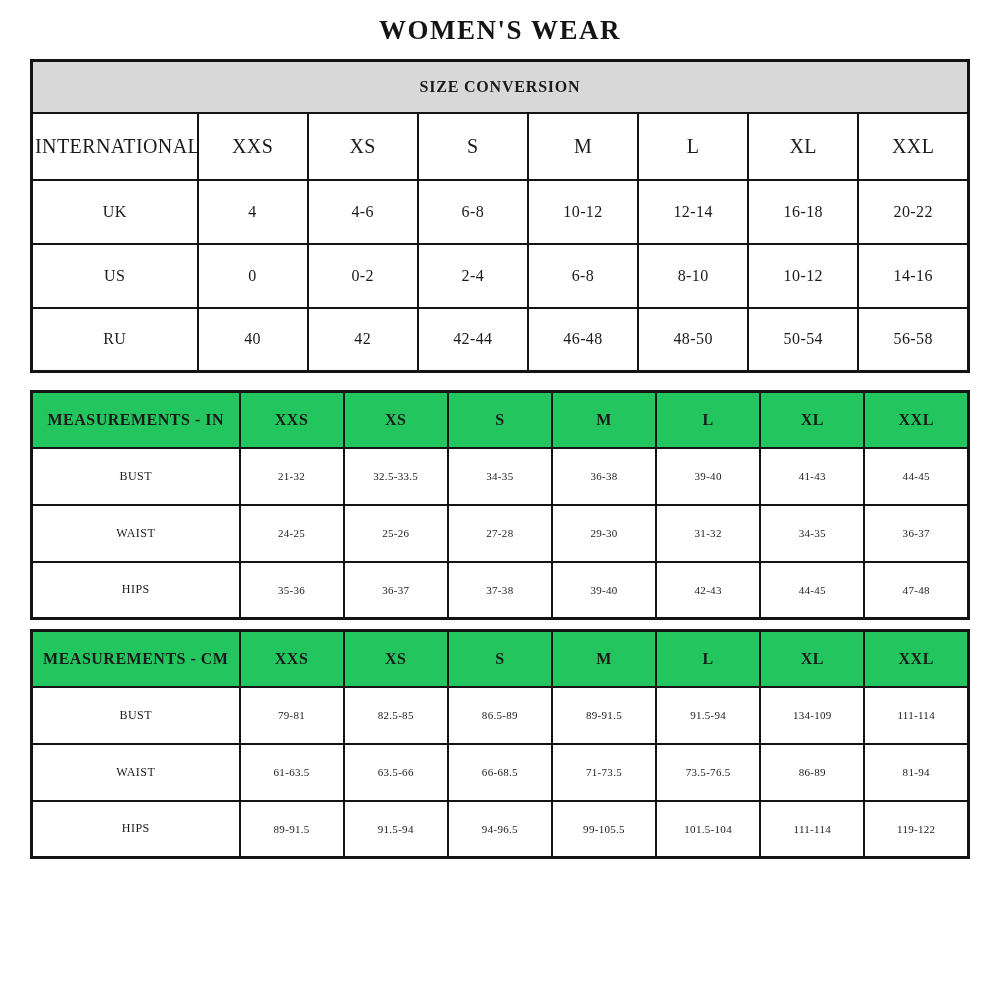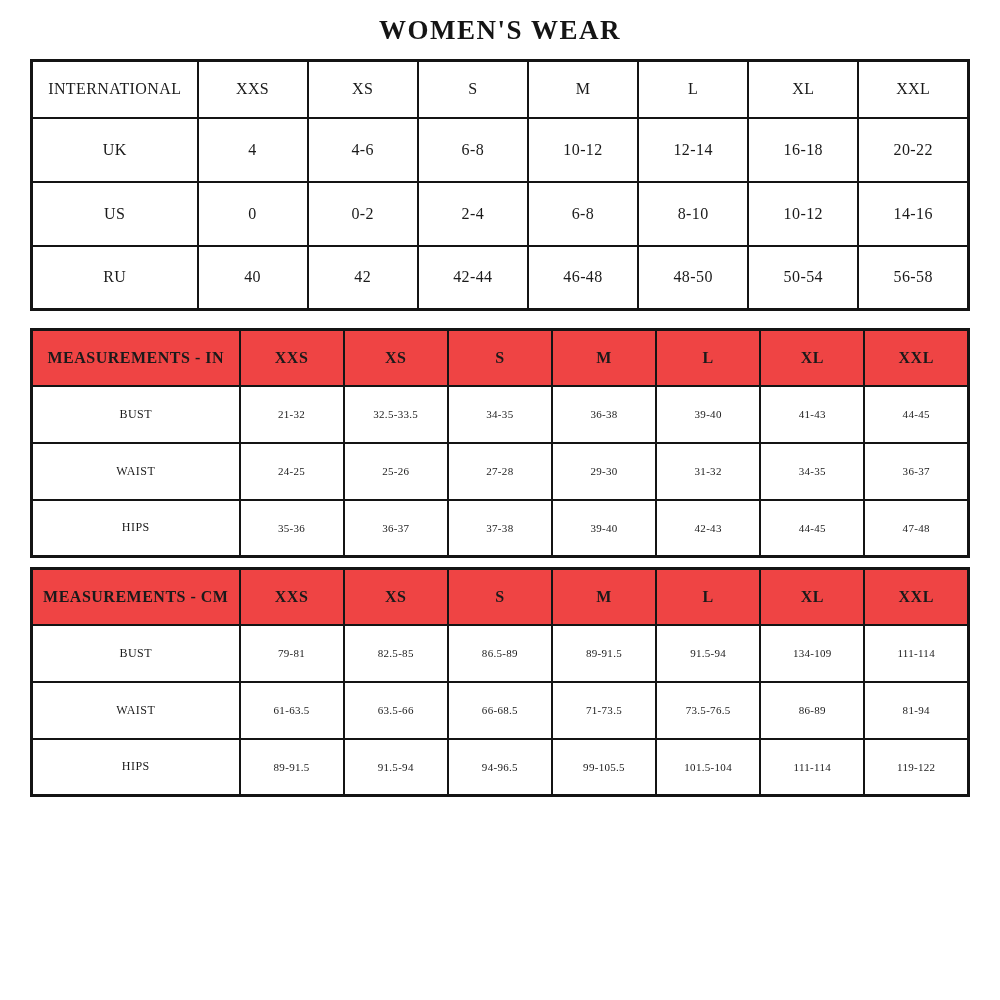--- a/index.html
+++ b/index.html
@@ -38,35 +38,35 @@
   }
   
   .caption-cell {
     background: #d8d8d8;
     height: 52px;
     font-size: 16px;
     font-weight: 700;
     letter-spacing: 0.8px;
   }
   .conv-header th {
-    height: 57px;
-    font-size: 16px;
+    height: 67px;
+    font-size: 20px;
     font-weight: 400;
     letter-spacing: 0.4px;
   }
   .conv-row td {
     height: 64px;
     font-size: 16px;
     font-weight: 400;
     letter-spacing: 0.4px;
   }
   
   .meas-table { margin-top: 9px; }
   .meas-header th {
-    background: #ef4444;
+    background: #22c55e;
     height: 56px;
     font-size: 16px;
     font-weight: 700;
     letter-spacing: 0.5px;
   }
   .meas-row td {
     height: 57px;
     font-size: 11px;
     letter-spacing: 0.3px;
   }
@@ -88,20 +88,23 @@
         <col style="width: 166px;">
         <col>
         <col>
         <col>
         <col>
         <col>
         <col>
         <col>
       </colgroup>
     <thead>
+      <tr>
+        <th colspan="8" class="caption-cell">SIZE CONVERSION</th>
+      </tr>
     <tr class="conv-header">
           <th>INTERNATIONAL</th>
           <th>XXS</th>
           <th>XS</th>
           <th>S</th>
           <th>M</th>
           <th>L</th>
           <th>XL</th>
           <th>XXL</th>
         </tr>

